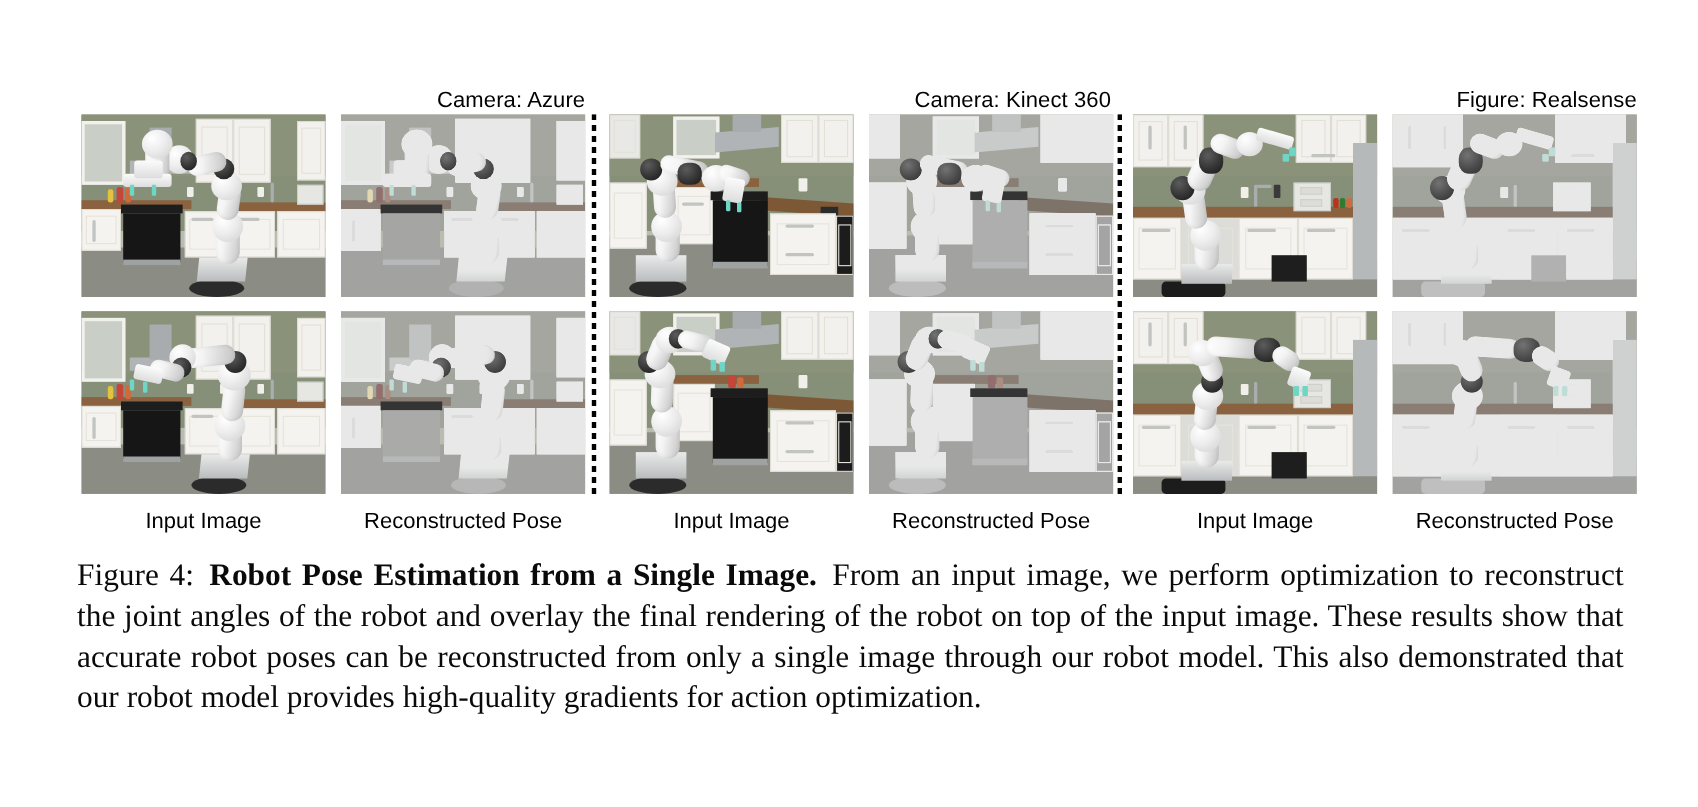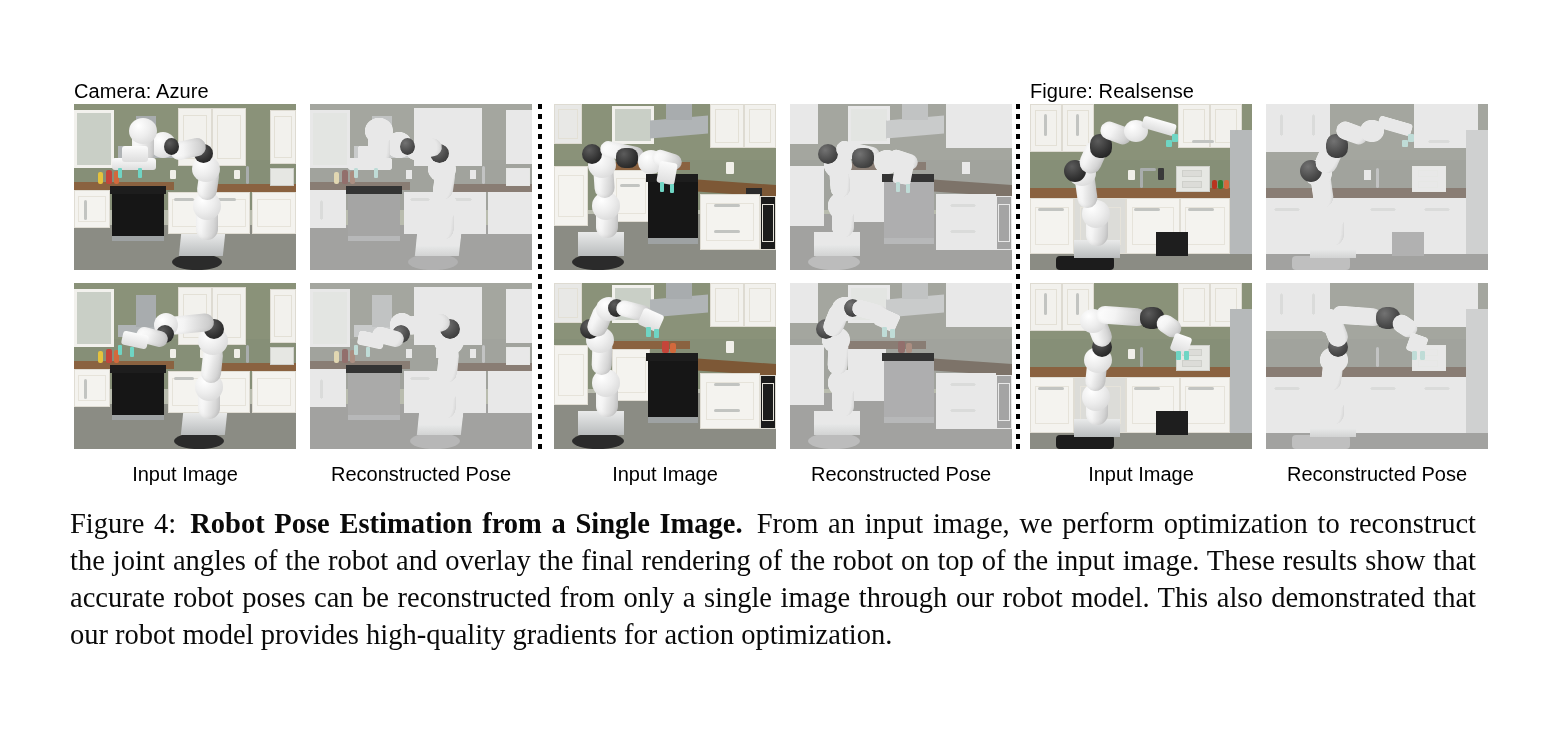--- a/index.html
+++ b/index.html
@@ -20,21 +20,21 @@
   
   .figure-area {
     position: absolute;
     left: 0; top: 0;
     width: 1544px;
     height: 500px;
   }
 
   .col-title {
     position: absolute;
-    text-align: left;
+    text-align: right;
     font-family: "Liberation Sans", sans-serif;
     font-size: 20px;
     color: #000;
     letter-spacing: 0.1px;
     white-space: nowrap;
   }
 
   .panel-caption {
     position: absolute;
     text-align: center;
@@ -158,20 +158,21 @@
   .caption .title { font-weight: 700; }
   .caption .sp { display:inline-block; width: 14px; }
 </style>
 </head>
 <body>
 
 <div class="figure-area">
 
   <div class="col-title" style="left:74px; top:80px; width:458px;">Camera: Azure</div>
 
+  <div class="col-title" style="left:554px; top:80px; width:456px;">Camera: Kinect 360</div>
 
   <div class="col-title" style="left:1030px; top:80px; width:458px;">Figure: Realsense</div>
 
   <div class="divider" style="left:538px; top:104px; height:348px;"></div>
   <div class="divider" style="left:1016px; top:104px; height:348px;"></div>
 
   <div class="panel" style="left:74px; top:104px; width:222px; height:166px;">
     <div class="scene">
       <div class="wall"></div>
       <div class="wall-upper"></div>

